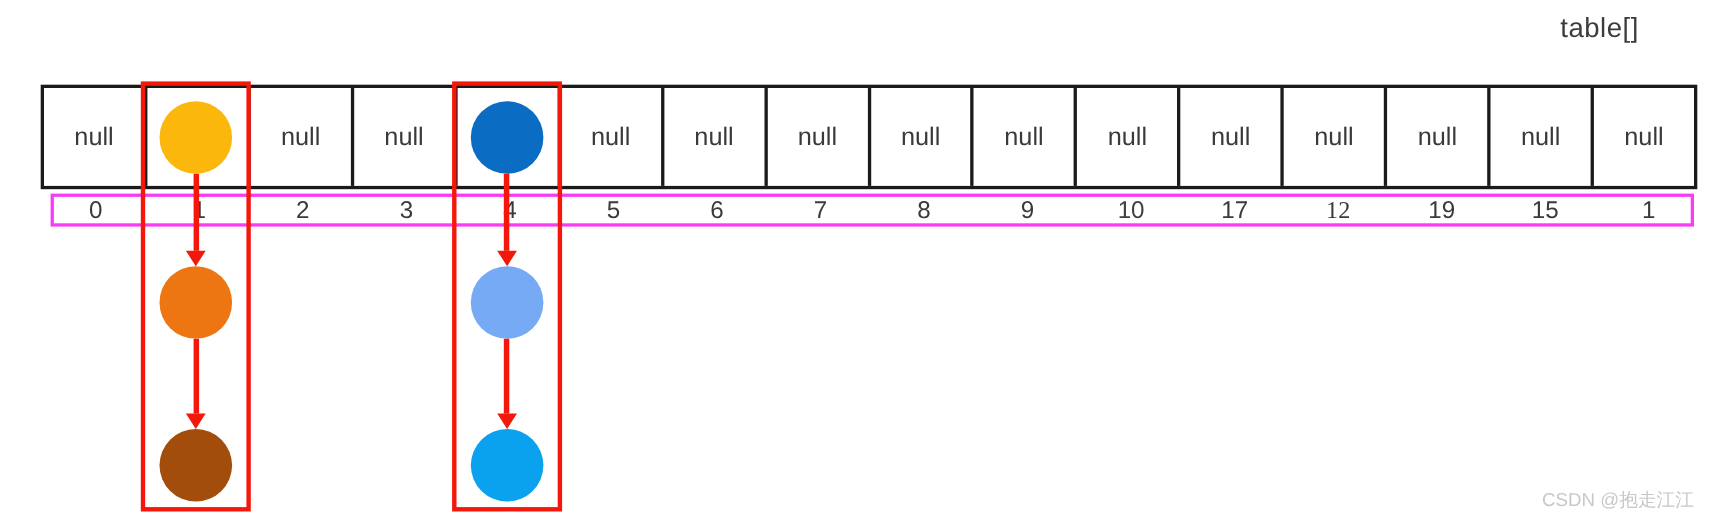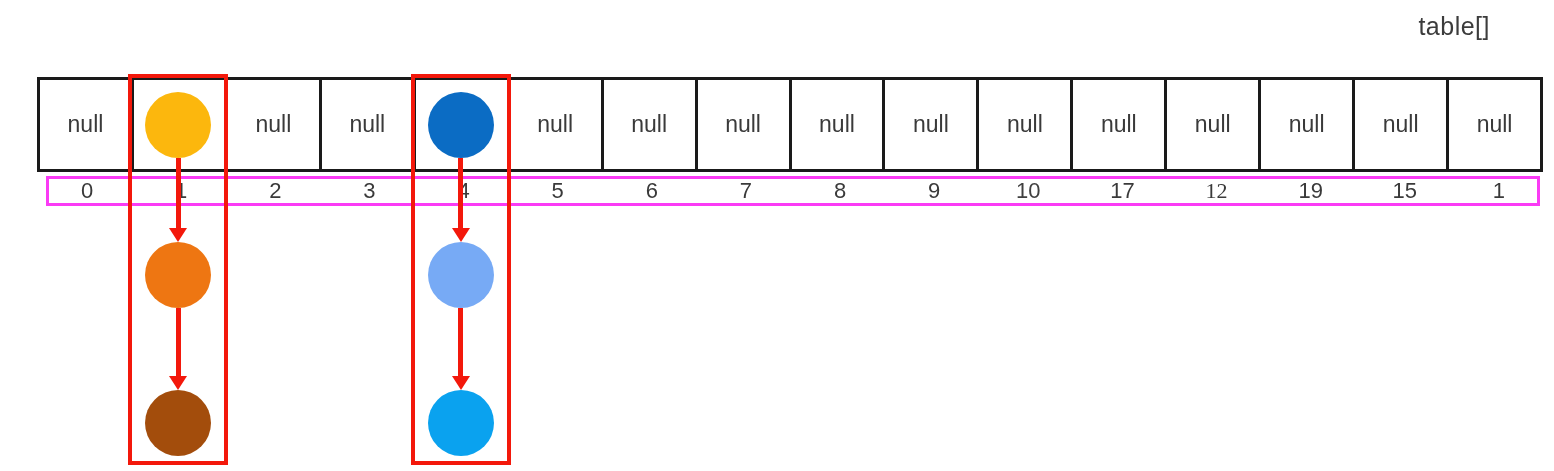--- a/index.html
+++ b/index.html
@@ -134,13 +134,14 @@
       <div class="node" style="left: 145.188px; top: 390px; background-color: rgb(163, 77, 12);"></div>
       <div class="hl-rect" style="left: 410.5px; top: 74px; width: 100.125px; height: 391px; border-color: rgb(243, 24, 11);"></div>
       <div class="node" style="left: 427.562px; top: 92px; background-color: rgb(11, 108, 196);"></div>
       <div class="arrow-shaft" style="left: 458.062px; top: 158px; height: 70px; background-color: rgb(243, 24, 11);"></div>
       <div class="arrow-head" style="left: 451.562px; top: 228px; border-top-color: rgb(243, 24, 11);"></div>
       <div class="node" style="left: 427.562px; top: 242px; background-color: rgb(119, 170, 245);"></div>
       <div class="arrow-shaft" style="left: 458.062px; top: 308px; height: 68px; background-color: rgb(243, 24, 11);"></div>
       <div class="arrow-head" style="left: 451.562px; top: 376px; border-top-color: rgb(243, 24, 11);"></div>
       <div class="node" style="left: 427.562px; top: 390px; background-color: rgb(10, 162, 239);"></div>
     </div>
+  <div class="watermark" style="color: rgb(200, 200, 200);">CSDN @抱走江江</div>
 </div>
 
 </body></html>

